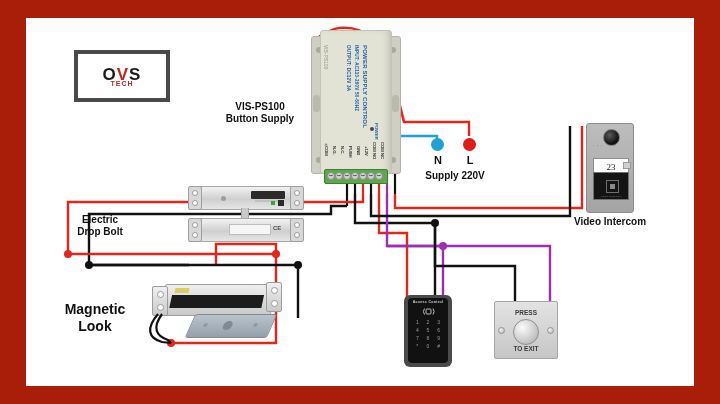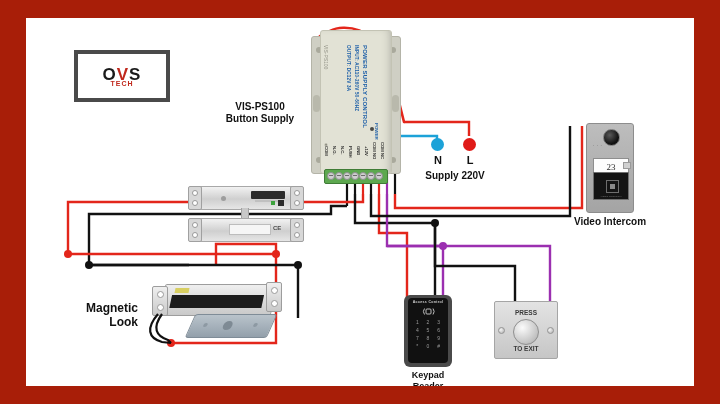--- a/index.html
+++ b/index.html
@@ -218,20 +218,24 @@
     </div>
     <div class="db-ear" style="left:2px;top:32px;width:12px;height:22px;">
           <i style="left:3px;top:3px;"></i>
           <i style="left:3px;top:13px;"></i>
         </div>
     <div class="db-ear" style="right:2px;top:32px;width:12px;height:22px;">
           <i style="left:3px;top:3px;"></i>
           <i style="left:3px;top:13px;"></i>
         </div>
   </div>
+  <div class="abs lbl" style="left:30px;top:196px;width:88px;font-size:10px;">
+    <div>Electric</div>
+    <div>Drop Bolt</div>
+  </div>
 
   <div class="abs" style="left:118px;top:262px;width:150px;height:72px;">
     <div class="ml-body" style="left:18px;top:4px;width:110px;height:30px;transform:skewX(-12deg);">
       <div class="ml-core" style="left:8px;top:10px;width:92px;height:13px;"></div>
       <div style="position:absolute;left:10px;top:3px;width:14px;height:5px;background:#d8cf62;"></div>
     </div>
     <div class="ml-body" style="left:8px;top:6px;width:14px;height:28px;">
       <div style="position:absolute;left:4px;top:4px;width:5px;height:5px;border-radius:50%;background:#fff;border:1px solid #9a9a9a;"></div>
       <div style="position:absolute;left:4px;top:17px;width:5px;height:5px;border-radius:50%;background:#fff;border:1px solid #9a9a9a;"></div>
     </div>
@@ -242,21 +246,21 @@
     <div class="ml-arm" style="left:46px;top:34px;width:80px;height:22px;transform:skewX(-24deg);">
       <div style="position:absolute;left:32px;top:6px;width:9px;height:9px;border-radius:50%;background:#7e8a94;"></div>
       <div style="position:absolute;left:12px;top:8px;width:4px;height:4px;border-radius:50%;background:#8d99a3;"></div>
       <div style="position:absolute;left:62px;top:8px;width:4px;height:4px;border-radius:50%;background:#8d99a3;"></div>
     </div>
     <svg class="abs" style="left:0;top:0;" width="150" height="72">
       <path d="M14 34 C2 48 4 58 18 62 L27 63" fill="none" stroke="#111111" stroke-width="2.2"></path>
       <path d="M18 34 C8 48 12 56 24 60 L27 63" fill="none" stroke="#111111" stroke-width="2.2"></path>
     </svg>
   </div>
-  <div class="abs lbl" style="left:26px;top:283px;width:86px;font-size:12px;text-align:right;">
+  <div class="abs lbl" style="left:26px;top:283px;width:86px;font-size:14px;">
     <div>Magnetic</div>
     <div>Look</div>
   </div>
 
   <div class="abs" id="keypad">
     <div class="kp-shell"></div>
     <div class="kp-face">
       <div class="kp-ac">Access Control</div>
       <svg class="abs" style="left:14px;top:8px;" width="14" height="11">
         <rect x="4" y="3" width="5" height="5" rx="1" fill="none" stroke="#bdbdbd" stroke-width="1"></rect>
@@ -272,24 +276,20 @@
         <span>6</span>
         <span>7</span>
         <span>8</span>
         <span>9</span>
         <span>*</span>
         <span>0</span>
         <span>#</span>
       </div>
     </div>
   </div>
-  <div class="abs lbl" style="left:362px;top:352px;width:80px;font-size:9px;">
-    <div>Keypad</div>
-    <div>Reader</div>
-  </div>
 
   <div class="abs" id="exitbtn">
     <div class="eb-txt" style="top:7px;">PRESS</div>
     <div class="eb-knob"></div>
     <div class="eb-txt" style="bottom:6px;">TO EXIT</div>
     <div class="eb-scr" style="left:3px;top:25px;"></div>
     <div class="eb-scr" style="right:3px;top:25px;"></div>
   </div>
 
   <div class="abs" id="intercom">

